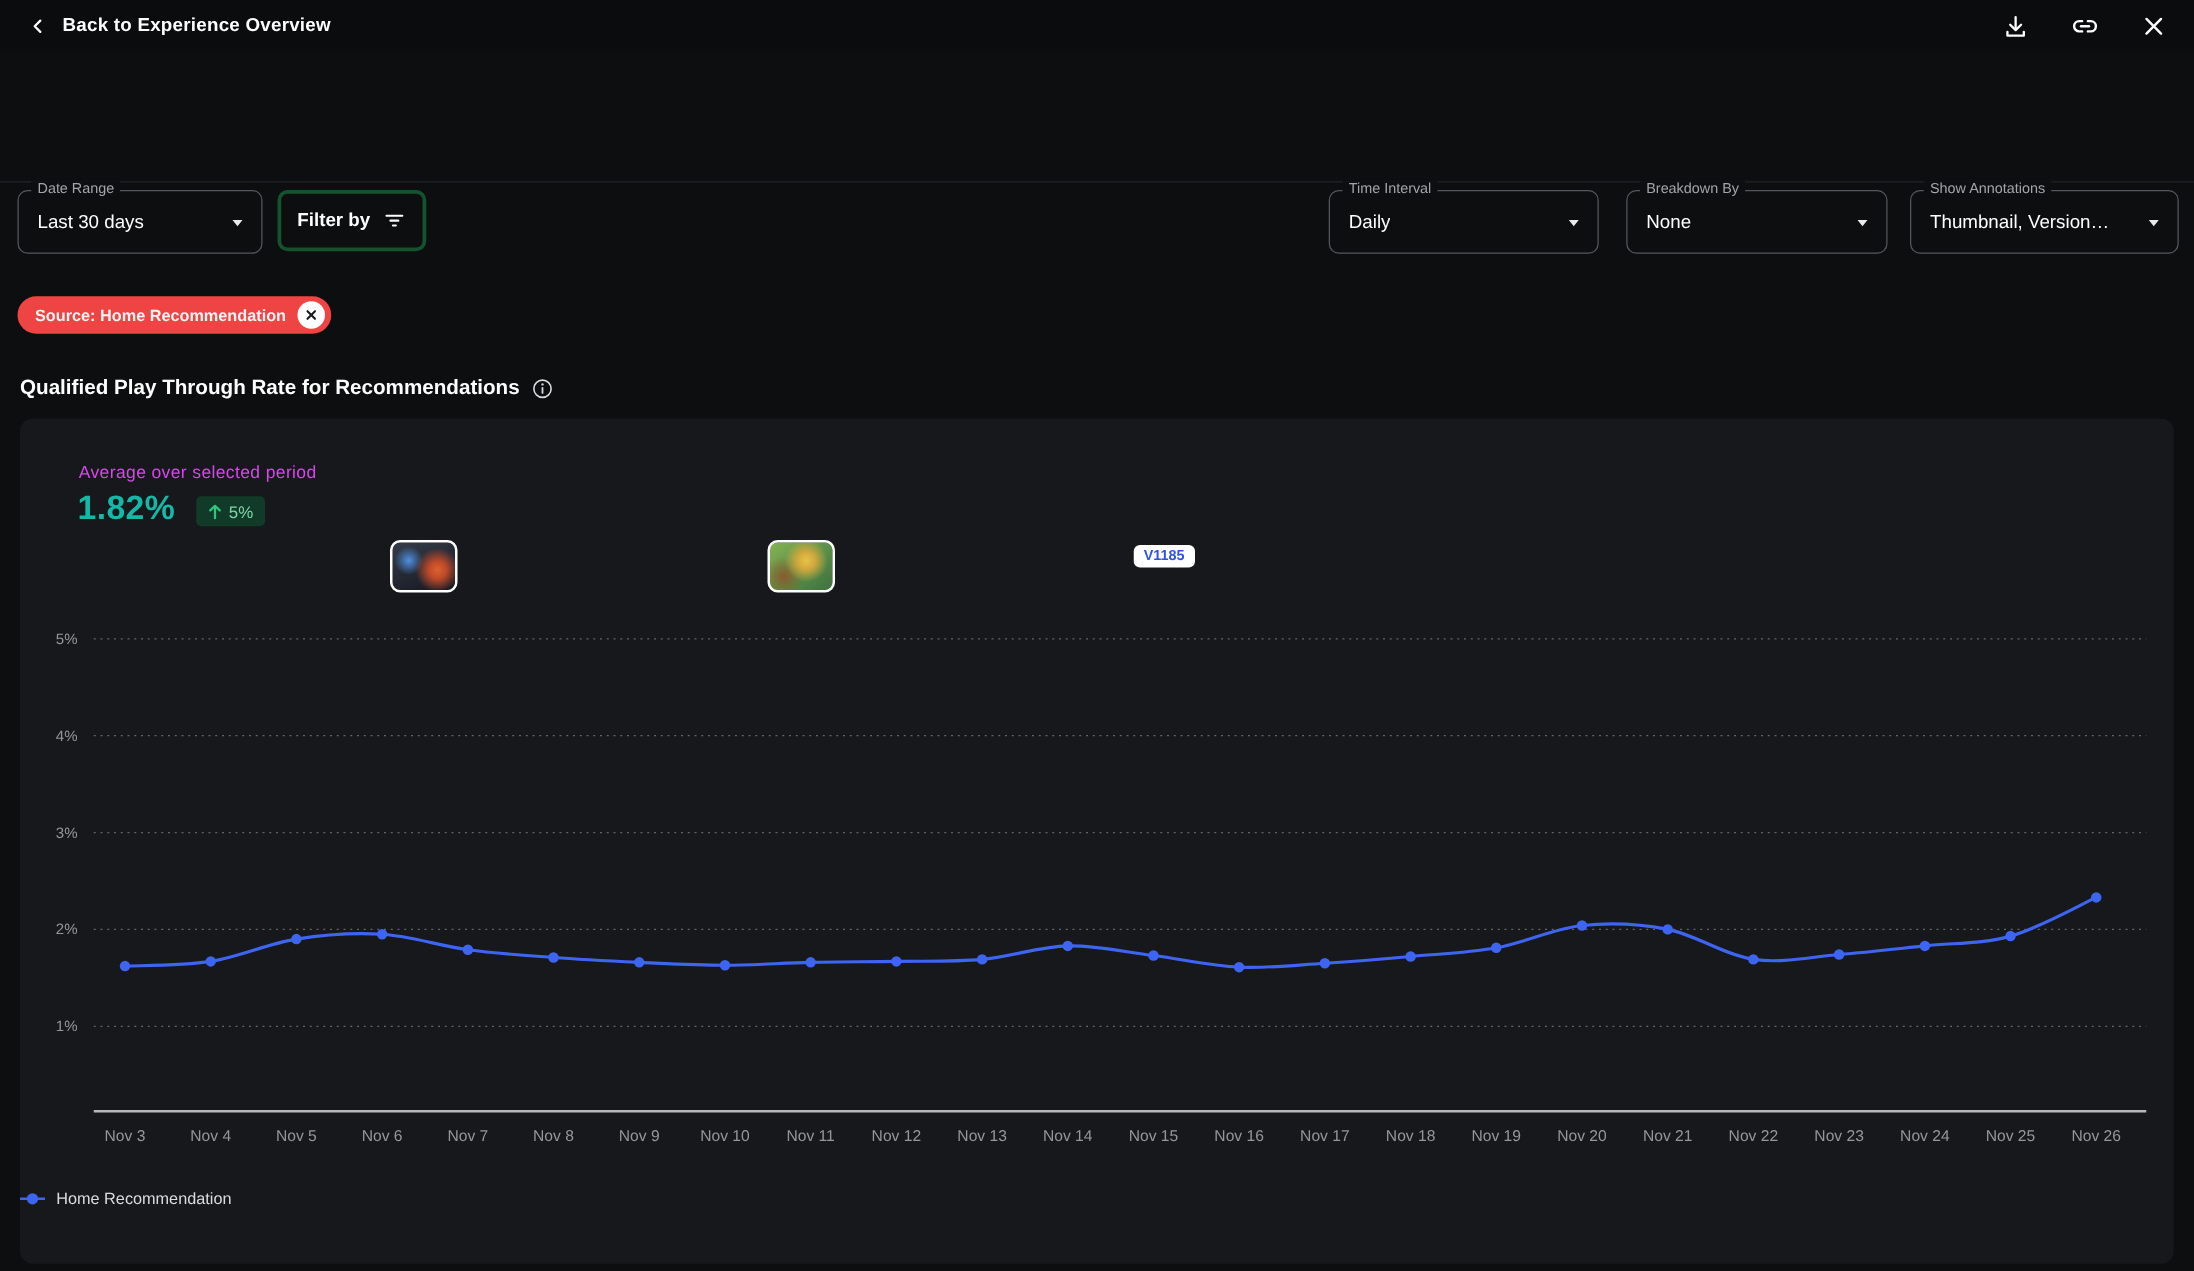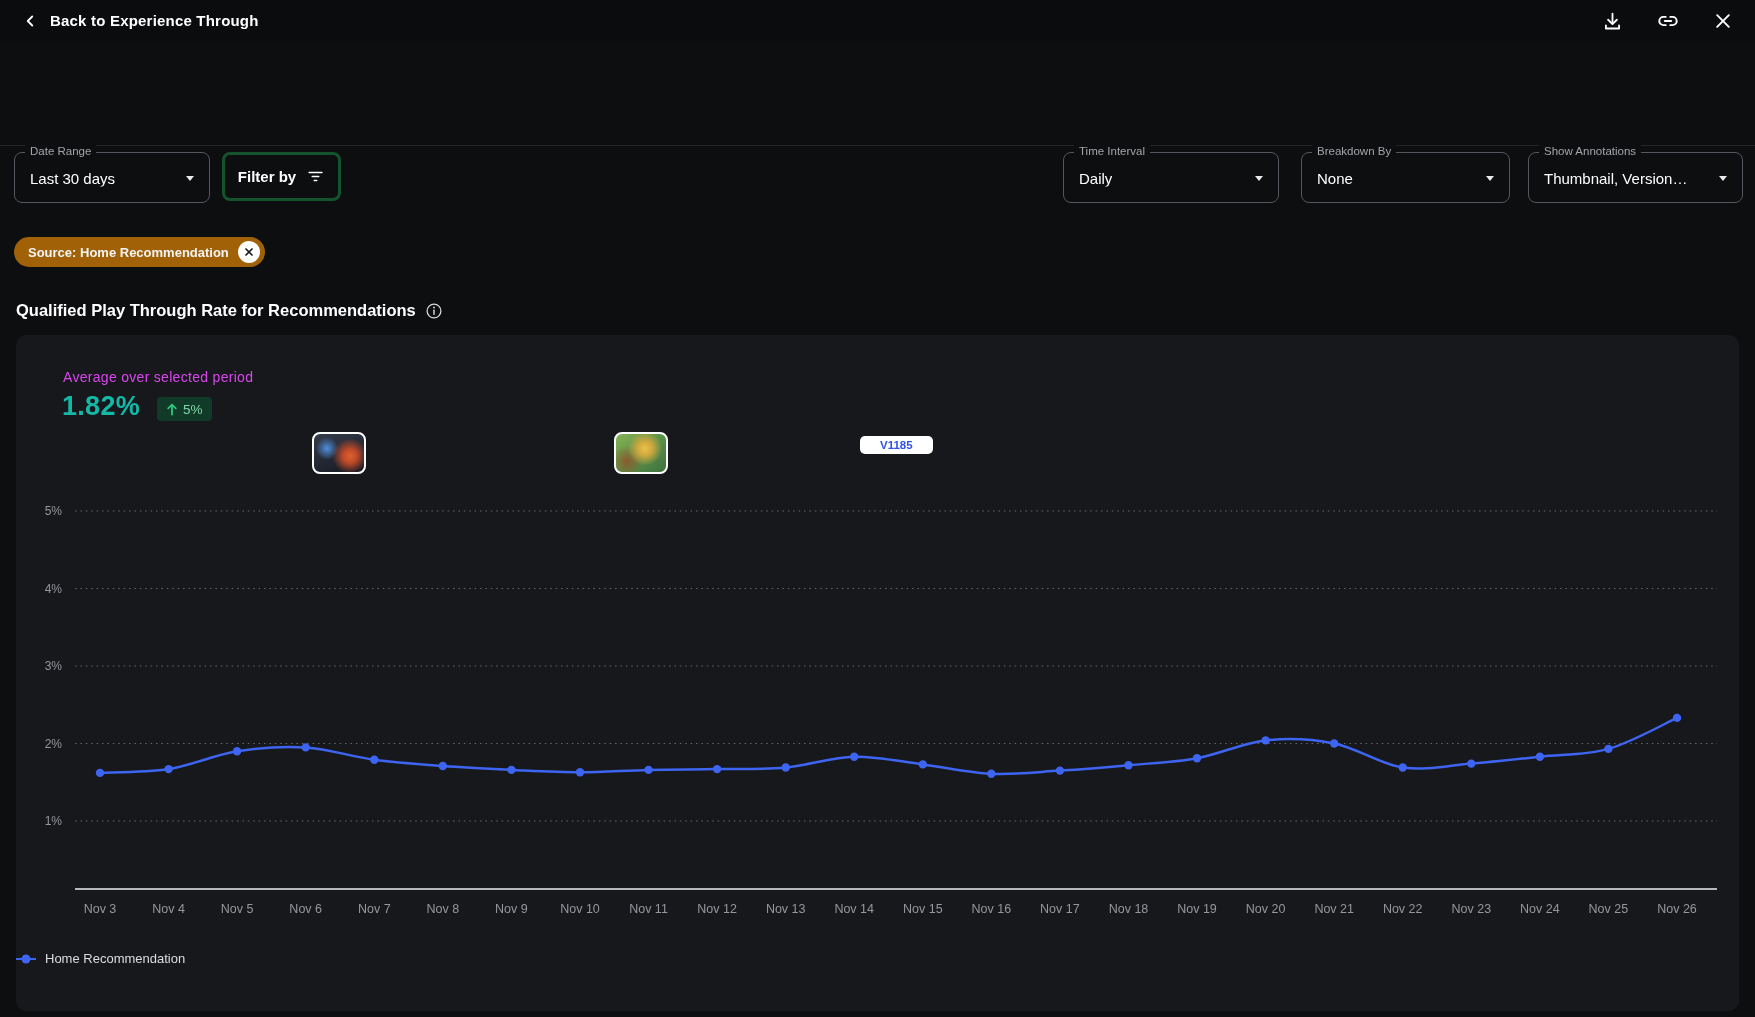--- a/index.html
+++ b/index.html
@@ -19,21 +19,21 @@
   .fbox-label{position:absolute;top:-8px;left:10px;background:#0d0e10;padding:0 5px;font-size:11.5px;color:#a2a5aa;white-space:nowrap;}
   .fbox-value{position:absolute;left:15px;top:50%;transform:translateY(-50%);font-size:15px;color:#ffffff;white-space:nowrap;overflow:hidden;max-width:calc(100% - 48px);text-overflow:ellipsis;}
   .caret{position:absolute;right:15px;top:50%;margin-top:-2px;width:0;height:0;border-left:4.5px solid transparent;border-right:4.5px solid transparent;border-top:5.5px solid #e9eaec;}
 
   .divider{position:absolute;left:0;top:145px;width:100%;height:1px;background:#232529;}
 
   .filter-btn{position:absolute;border:3px solid #14532d;border-radius:8px;display:flex;align-items:center;justify-content:center;gap:10px;cursor:pointer;background:transparent;color:#fff;}
   .filter-btn .lbl{font-size:15px;font-weight:700;color:#ffffff;}
 
   
-  .chip{position:absolute;display:inline-flex;align-items:center;gap:9px;background:#a16207;border-radius:16px;height:30px;padding:0 5px 0 14px;cursor:pointer;}
+  .chip{position:absolute;display:inline-flex;align-items:center;gap:9px;background:#ef4444;border-radius:16px;height:30px;padding:0 5px 0 14px;cursor:pointer;}
   .chip-text{font-size:13px;font-weight:700;color:#f3f4f5;}
   .chip-x{width:22px;height:22px;border-radius:50%;background:#ffffff;display:flex;align-items:center;justify-content:center;cursor:pointer;border:none;padding:0;}
 
   
   .section-title{position:absolute;left:16px;top:301px;display:flex;align-items:center;gap:9px;}
   .section-title .txt{font-size:16.5px;font-weight:700;color:#ffffff;}
 
   
   .panel{position:absolute;left:16px;top:335px;width:1723px;height:676px;background:#17181b;border-radius:10px;}
   .avg-label{position:absolute;left:47px;top:34px;font-size:14px;color:#d946ef;letter-spacing:.3px;}
@@ -43,21 +43,21 @@
 
   .thumb{position:absolute;top:97px;width:50px;height:38px;border:2px solid #ffffff;border-radius:8px;cursor:pointer;}
   .thumb1{left:296px;background:
       radial-gradient(circle at 72% 58%, #d9622f 0%, #c14a2a 16%, rgba(193,74,42,0) 42%),
       radial-gradient(circle at 26% 38%, #4f8fe0 0%, rgba(79,143,224,0) 26%),
       linear-gradient(160deg,#353c49 0%,#232833 55%,#141820 100%);}
   .thumb2{left:598px;background:
       radial-gradient(circle at 58% 38%, #e6c34a 0%, #d3a93e 18%, rgba(211,169,62,0) 46%),
       radial-gradient(circle at 22% 72%, #8a5a2e 0%, rgba(138,90,46,0) 34%),
       linear-gradient(140deg,#86b254 0%,#578f48 55%,#3f7040 100%);}
-  .version-badge{position:absolute;left:844px;top:101px;background:#ffffff;color:#2f52e8;font-size:11.5px;font-weight:700;border-radius:5px;padding:3px 20px;cursor:pointer;}
+  .version-badge{position:absolute;left:891px;top:101px;background:#ffffff;color:#2f52e8;font-size:11.5px;font-weight:700;border-radius:5px;padding:3px 8px;cursor:pointer;}
 
   .chart-svg{position:absolute;left:0;top:140px;}
 
   .legend{position:absolute;left:0;top:616px;width:100%;display:flex;align-items:center;justify-content:flex-start;gap:9px;}
   .legend-marker{width:20px;height:2px;background:#3e64f2;position:relative;}
   .legend-marker::after{content:'';position:absolute;left:50%;top:50%;transform:translate(-50%,-50%);width:9px;height:9px;border-radius:50%;background:inherit;}
   .legend-label{font-size:13px;color:#dcdde0;}
 
   svg text{font-family:"Liberation Sans",sans-serif;}
 </style>
@@ -65,21 +65,21 @@
 <body>
 
 <div id="app">
 
   <div class="header">
     <button class="back-btn">
       <svg width="18" height="18" viewBox="0 0 24 24" fill="none" stroke="#ffffff" stroke-width="2.4" stroke-linecap="round" stroke-linejoin="round">
           <path d="M15 18l-6-6 6-6"></path>
         </svg>
     </button>
-    <span class="page-title">Back to Experience Through</span>
+    <span class="page-title">Back to Experience Overview</span>
 
     <button class="hicon" style="left:1598px;">
       <svg width="21" height="21" viewBox="0 0 24 24" fill="none" stroke-width="2.1" stroke-linecap="round" stroke-linejoin="round">
           <path d="M12 3v11"></path>
           <path d="M7 10l5 5 5-5"></path>
           <path d="M4.5 16.5V20h15v-3.5"></path>
         </svg>
     </button>
     <button class="hicon" style="left:1654px;">
       <svg width="22" height="22" viewBox="0 0 24 24" fill="none" stroke-width="2.1" stroke-linecap="round" stroke-linejoin="round">

